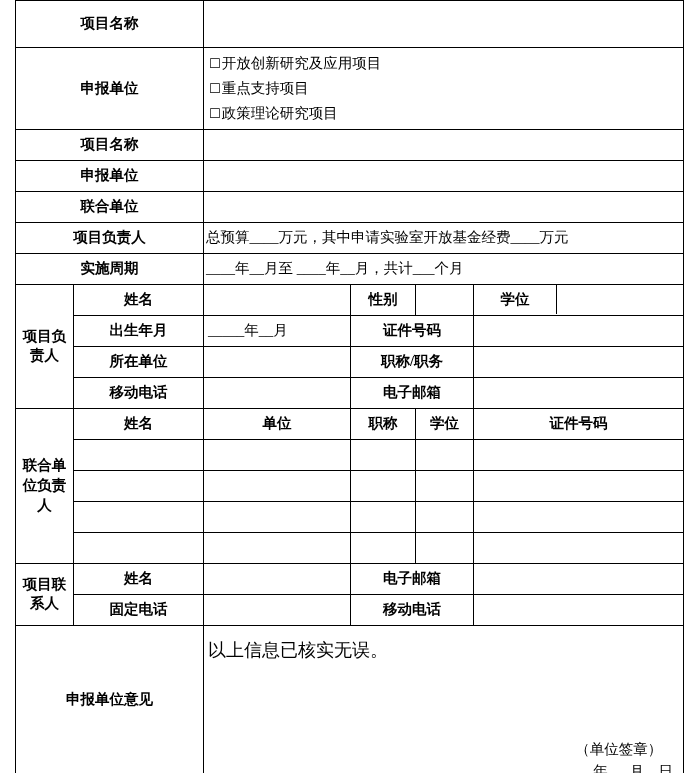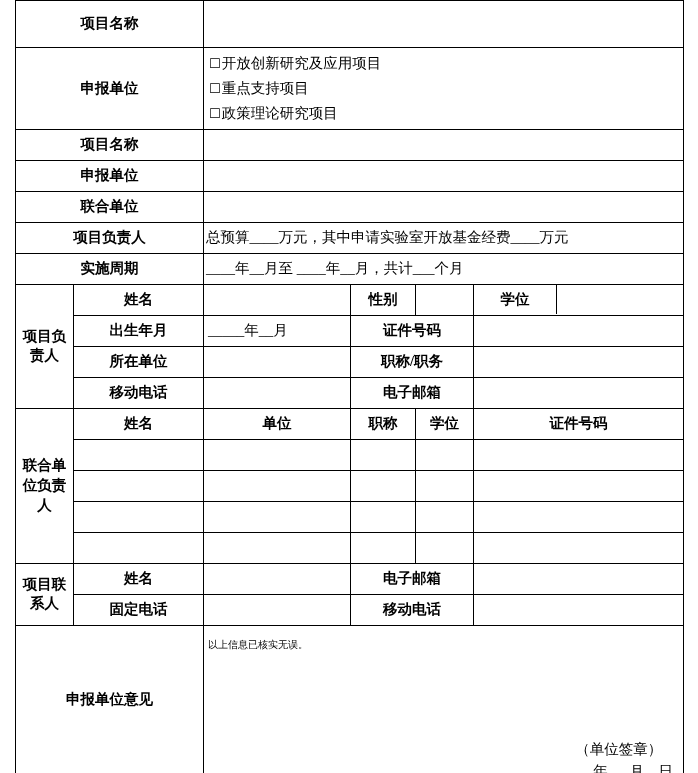--- a/index.html
+++ b/index.html
@@ -67,21 +67,21 @@
   td.opinion {
     vertical-align: top;
     padding: 6px 8px 4px 5px;
     height: 147px;
   }
   .opinion-inner {
     position: relative;
     height: 100%;
   }
   .opinion-text {
-    font-size: 10px;
+    font-size: 18px;
     margin-top: 24px;
   }
   .sign-block {
     position: absolute;
     right: 6px;
     bottom: 2px;
     text-align: center;
     font-size: 14.5px;
     line-height: 1.5;
   }

